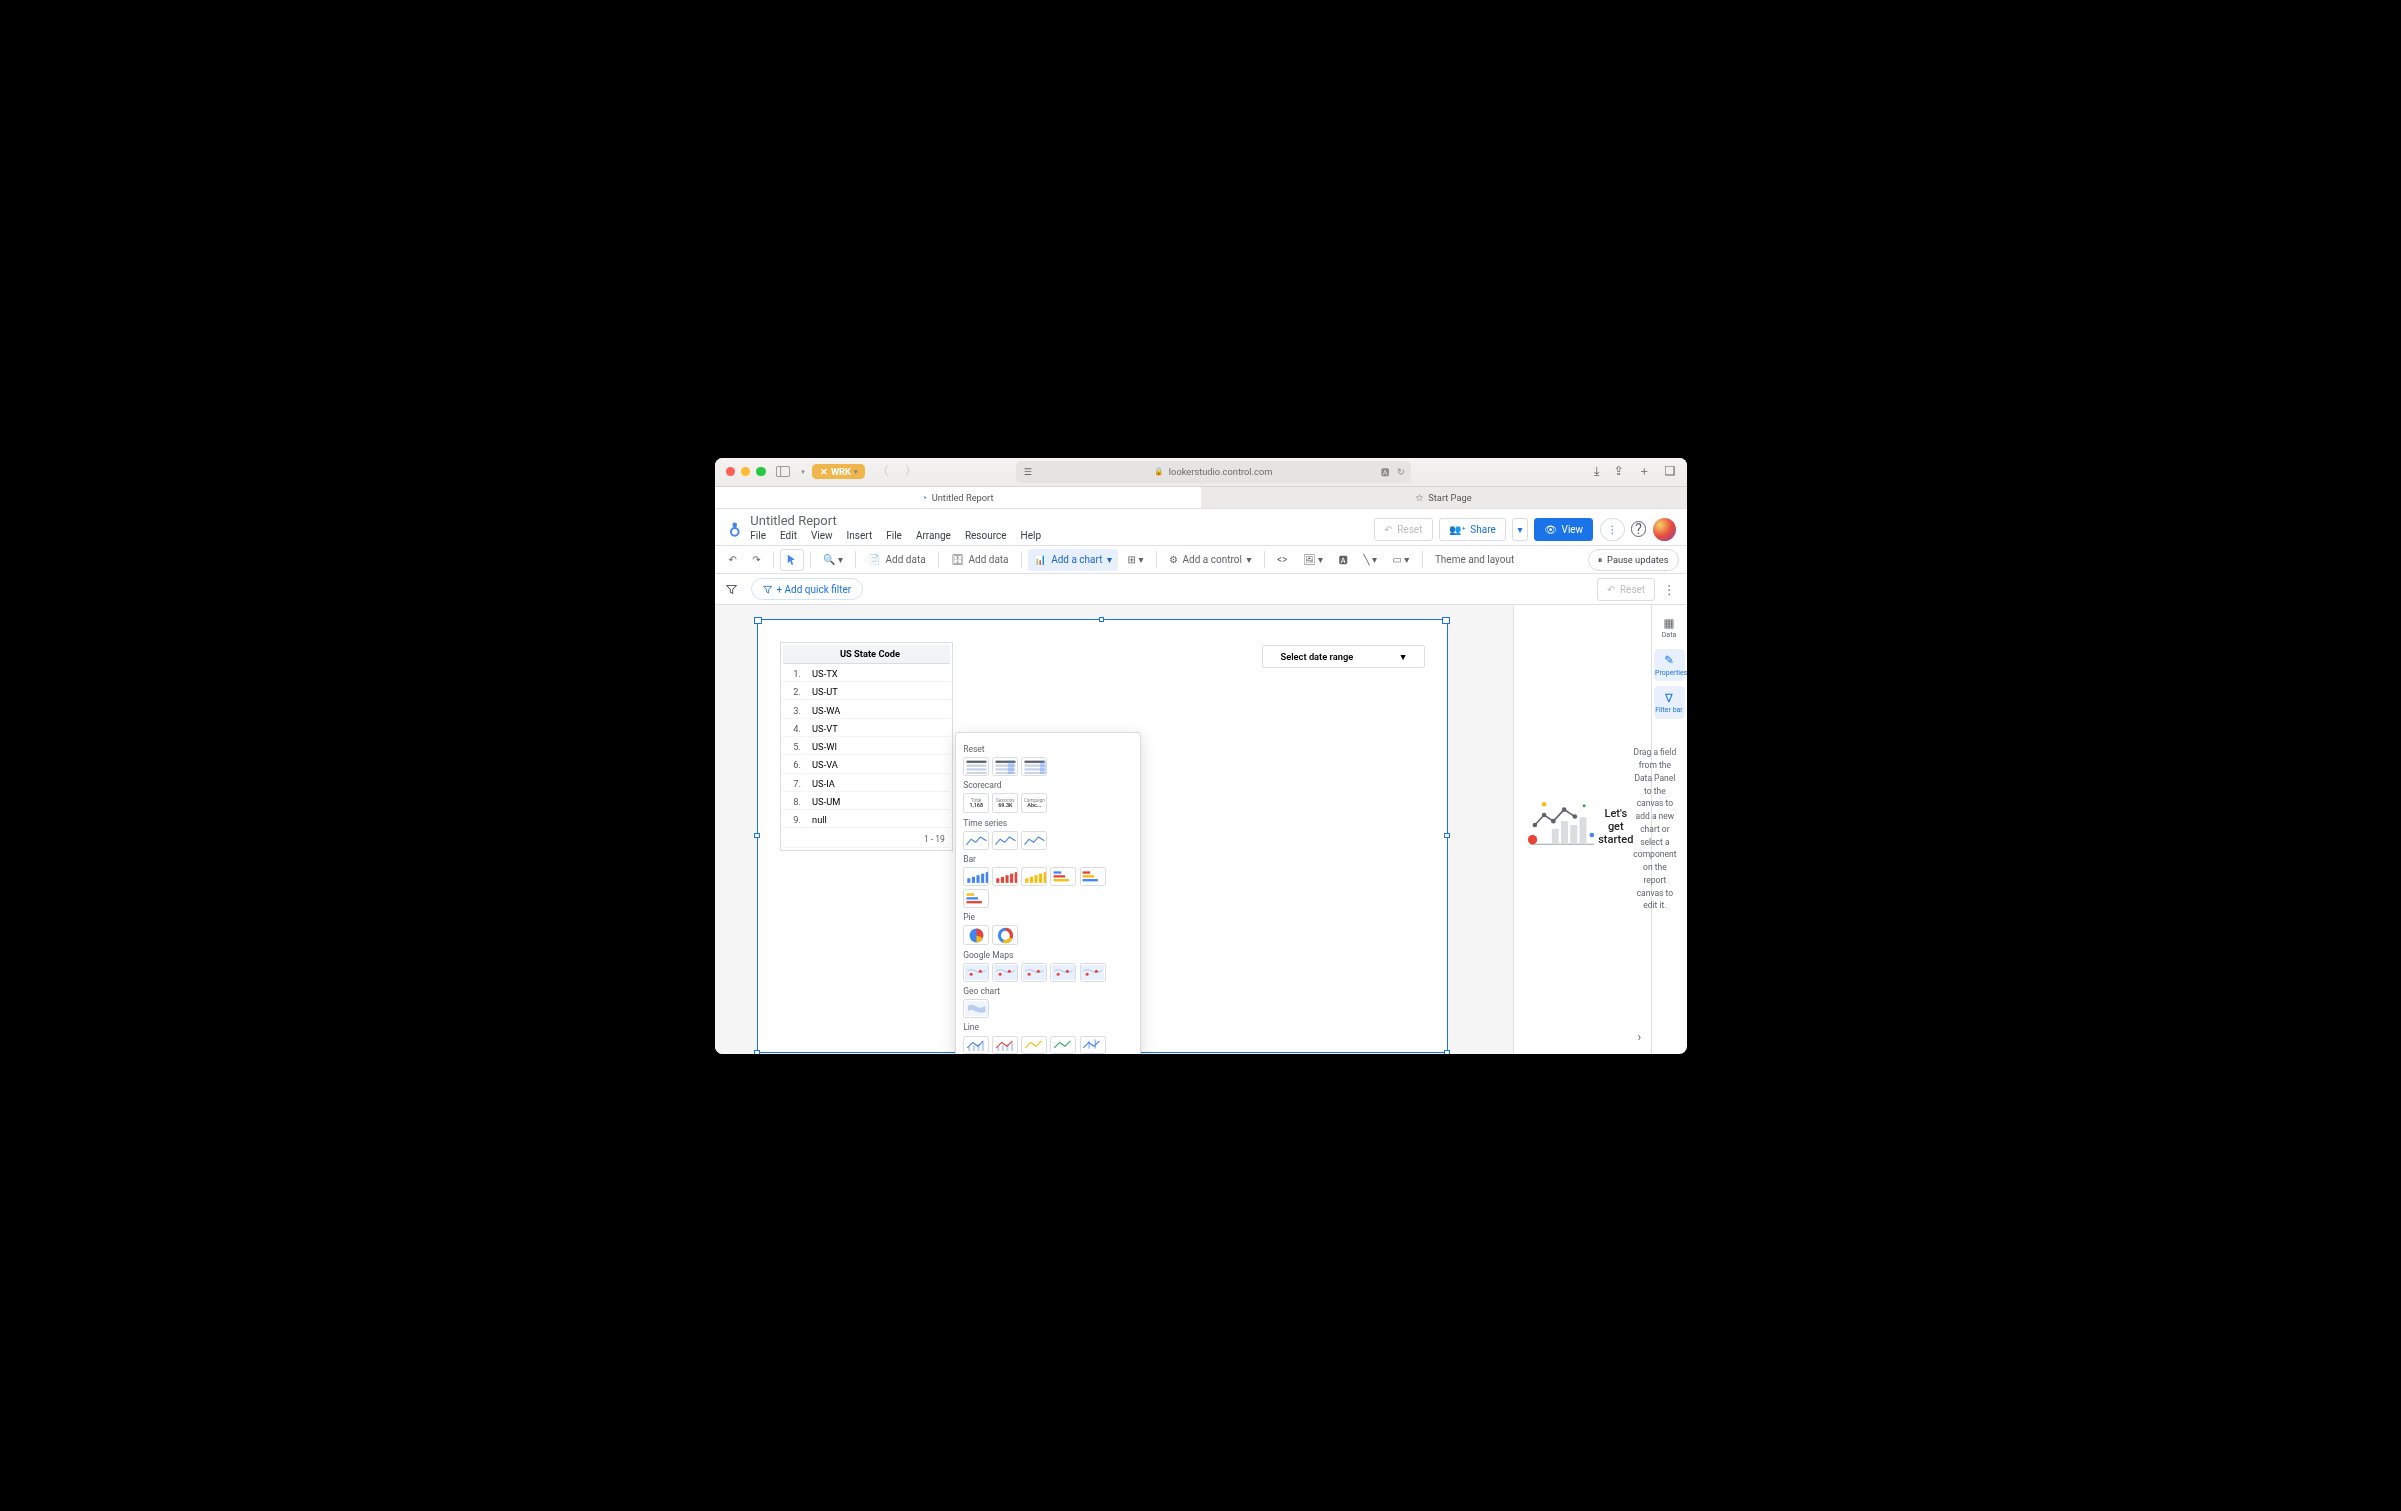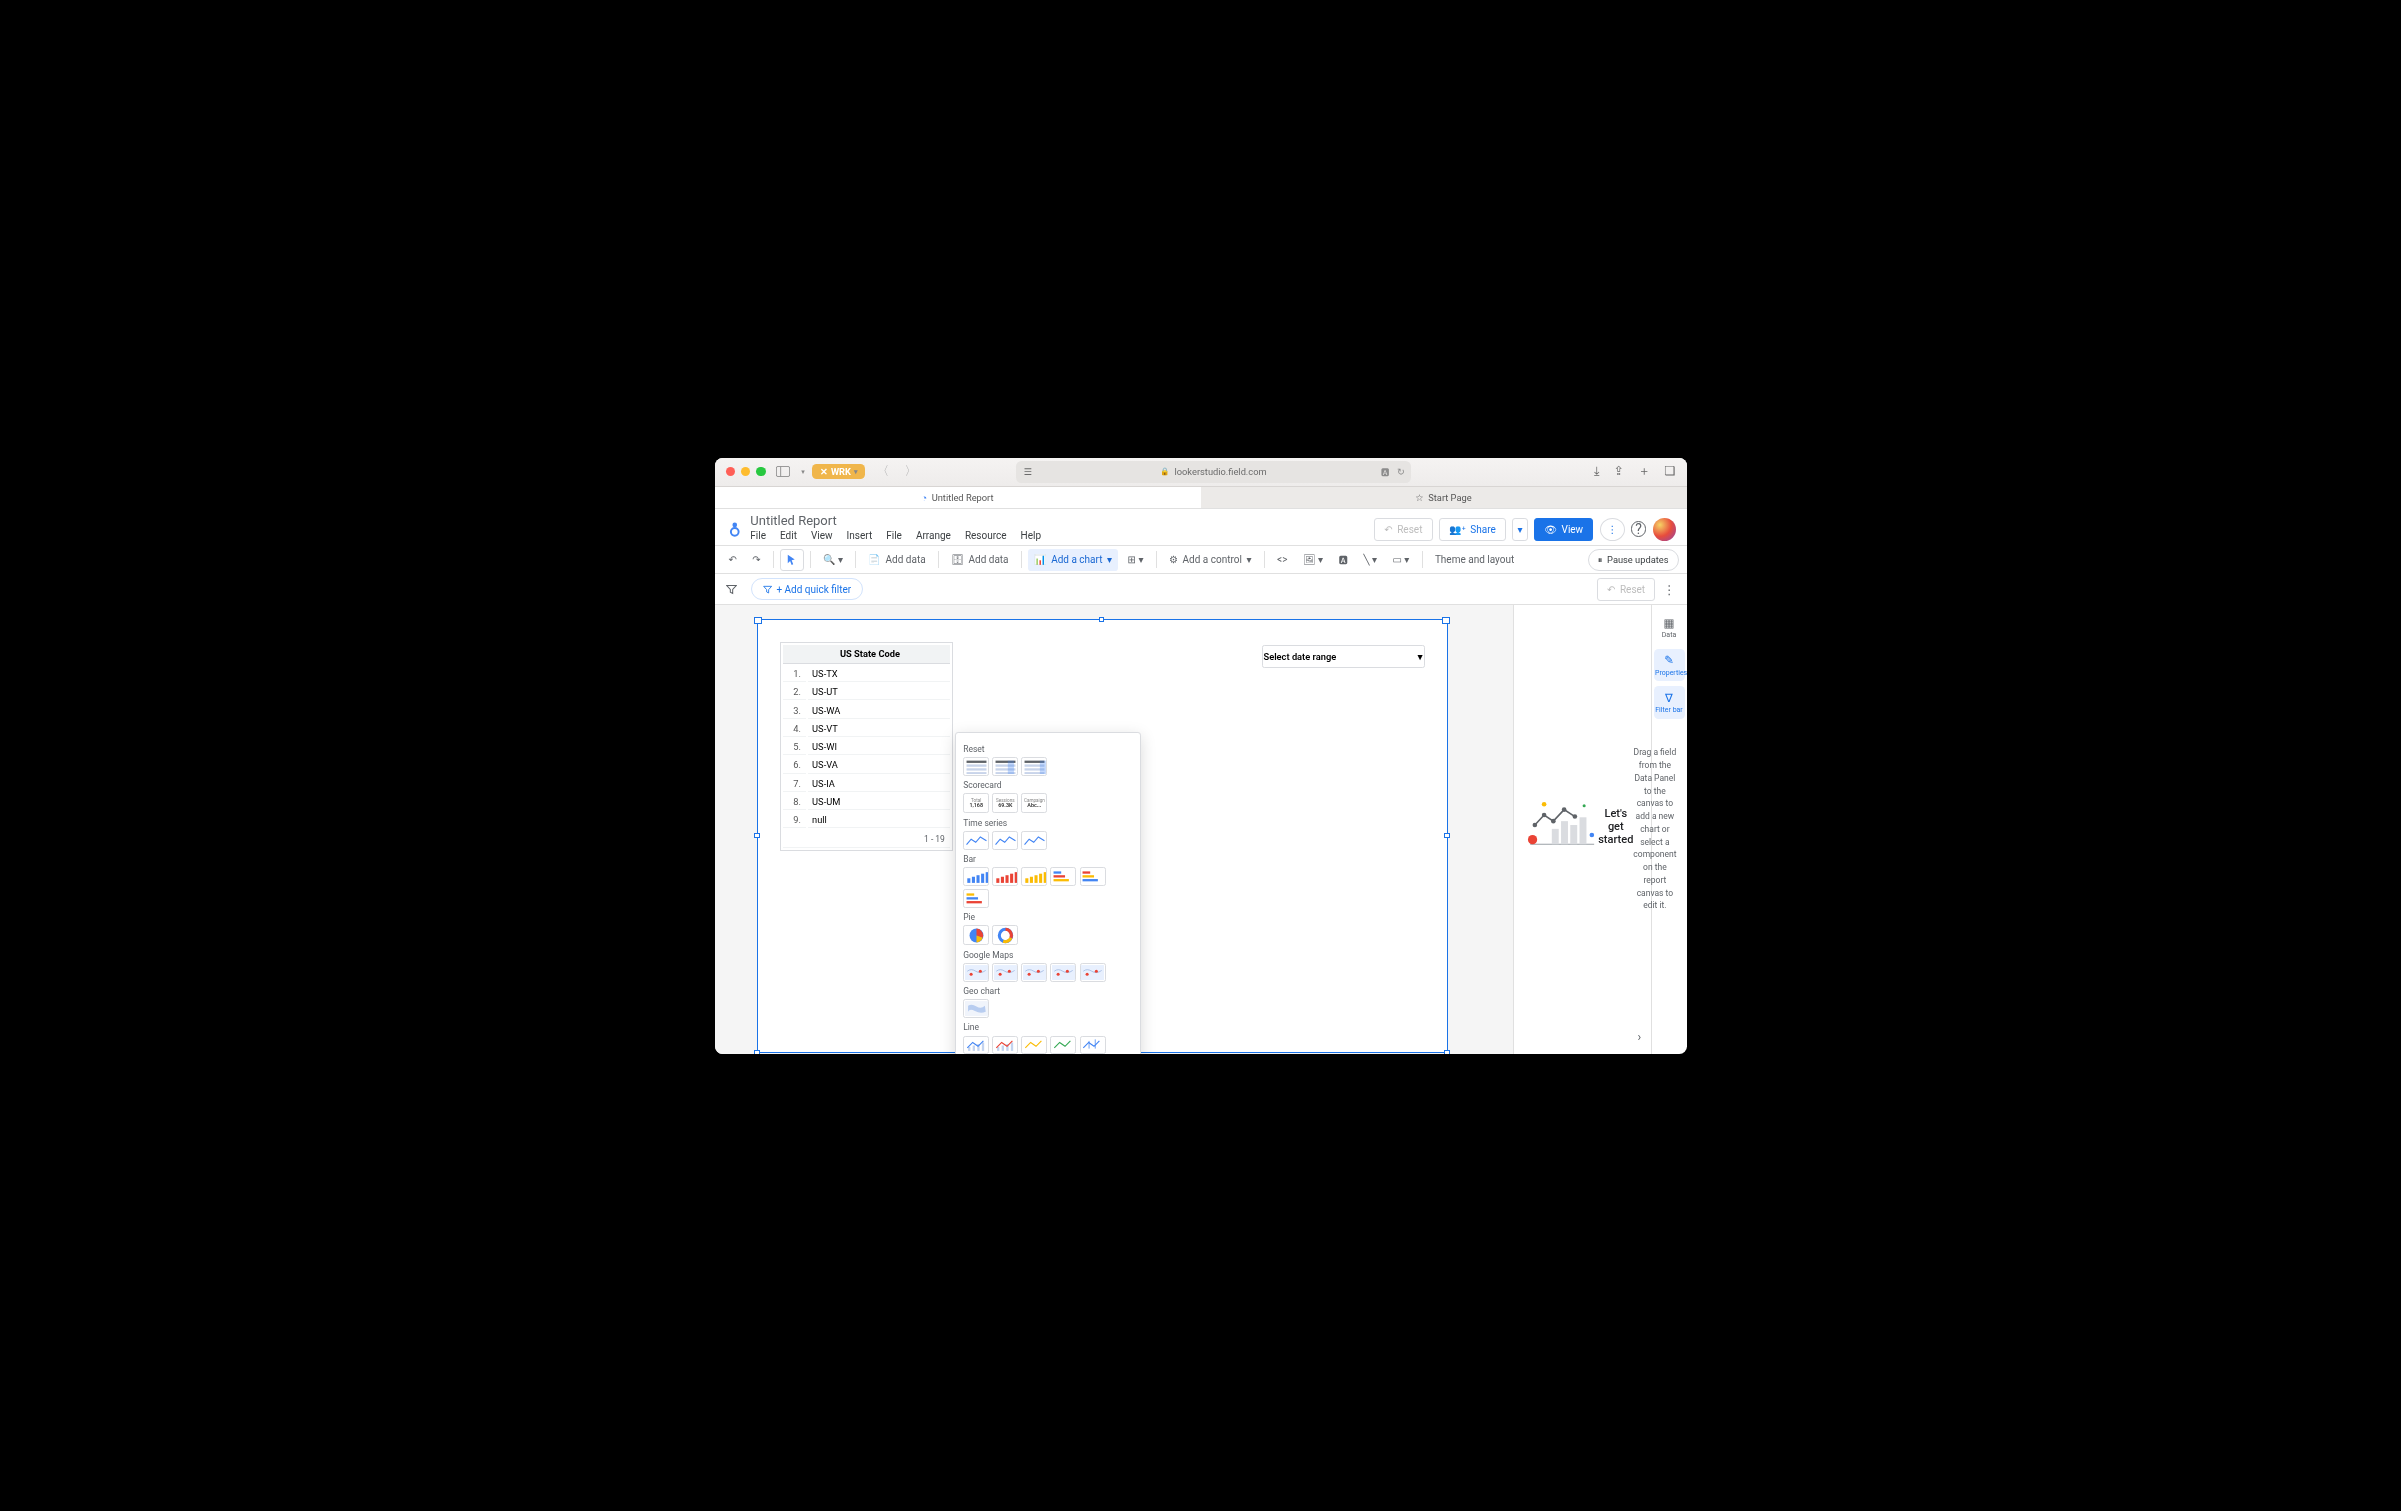--- a/index.html
+++ b/index.html
@@ -56,21 +56,21 @@
 .handle-br { right: -3.1px; bottom: -3.1px; }
 .handle-ml { left: -3.1px; top: 50%; margin-top: -3.1px; }
 .handle-mr { right: -3.1px; top: 50%; margin-top: -3.1px; }
 .handle-tm { left: 50%; top: -3.1px; margin-left: -3.1px; }
 .handle-bm { left: 50%; bottom: -3.1px; margin-left: -3.1px; }
 .tbl { position: absolute; left: 22px; top: 22px; width: 173px; border: 0.8px solid #dadce0; font-size: 9.3px; }
 .tbl th { background: #f1f3f4; font-weight: 700; height: 18.6px; border-bottom: 0.8px solid #dadce0; padding-left: 8px; }
 .tbl td { height: 16.3px; padding: 0 4.6px; border-bottom: 0.8px solid #f1f3f4; }
 .tbl td.idx { width: 23px; text-align: right; color: #555; }
 .tbl .pager { text-align: right; padding: 3.1px 4.6px; color: #5f6368; font-size: 8.5px; }
-.date-picker { position: absolute; right: 22px; top: 25px; width: 163px; height: 23px; border: 0.8px solid #dadce0; border-radius: 2.3px; display: flex; align-items: center; padding: 0 1px; font-size: 9.3px; font-weight: 600; justify-content: space-between; }
+.date-picker { position: absolute; right: 22px; top: 25px; width: 163px; height: 23px; border: 0.8px solid #dadce0; border-radius: 2.3px; display: flex; align-items: center; padding: 0 18px; font-size: 9.3px; font-weight: 600; justify-content: space-between; }
 .chart-menu { position: absolute; left: 240px; top: 127px; width: 186px; max-height: 461px; background: #fff; border: 0.8px solid #dadce0; box-shadow: 0 4.6px 15.5px rgba(0,0,0,0.15); border-radius: 3.1px; padding: 6.2px 7.7px; font-size: 8.5px; color: #5f6368; overflow-y: auto; z-index: 50; }
 .chart-cat { margin-top: 4.6px; margin-bottom: 3.1px; color: #5f6368; }
 .chart-row { display: flex; flex-wrap: wrap; gap: 3.1px; }
 .chart-opt { width: 26px; height: 18.6px; border: 0.8px solid #dadce0; border-radius: 2.3px; display: flex; align-items: center; justify-content: center; overflow: hidden; }
 .chart-opt.tall { height: 20px; }
 .right-panel { width: 138px; border-left: 0.8px solid #e0e0e0; padding: 14px 7.7px; display: flex; flex-direction: row; align-items: center; text-align: center; font-size: 8.5px; color: #5f6368; position: relative; }
 .right-ill { width: 77px; height: 54px; margin-bottom: 9.3px; position: relative; }
 .right-panel h3 { font-size: 11px; font-weight: 500; margin-bottom: 6.2px; color: #202124; }
 .right-rail { width: 36px; border-left: 0.8px solid #e0e0e0; display: flex; flex-direction: column; align-items: center; padding-top: 6.2px; gap: 4.6px; }
 .rail-item { width: 31px; padding: 4.6px 1.5px; text-align: center; font-size: 7px; color: #5f6368; border-radius: 4.6px; }
@@ -104,21 +104,21 @@
     <div class="wrk-badge">
       <span>✕</span>
       <span>WRK</span>
       <span class="drop">▾</span>
     </div>
     <button class="navbtn">〈</button>
     <button class="navbtn">〉</button>
     <div class="urlbar">
       <span style="position:absolute;left:7.7px;">☰</span>
       <span class="lock">🔒</span>
-      <span>lookerstudio.field.com</span>
+      <span>lookerstudio.control.com</span>
       <span class="right-icons">
         <span>🅰</span>
         <span>↻</span>
       </span>
     </div>
     <div class="tb-right">
       <span>⤓</span>
       <span>⇪</span>
       <span>＋</span>
       <span>❏</span>

